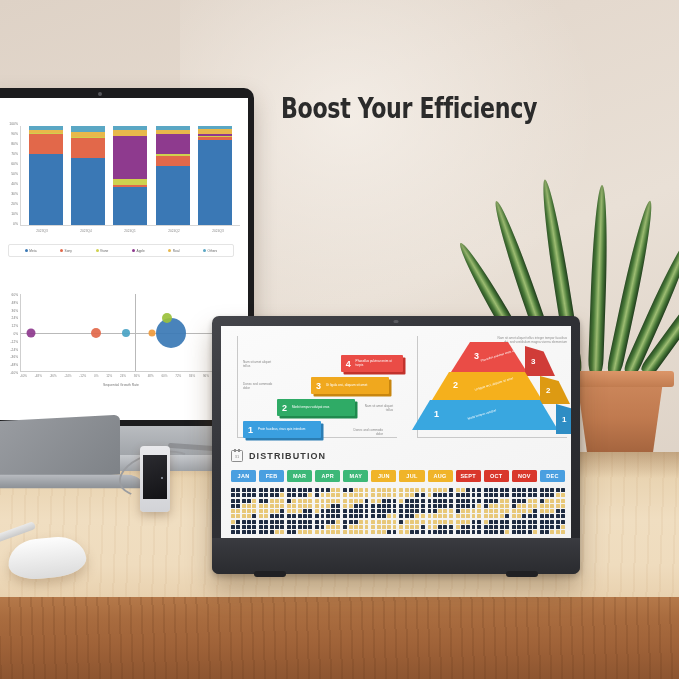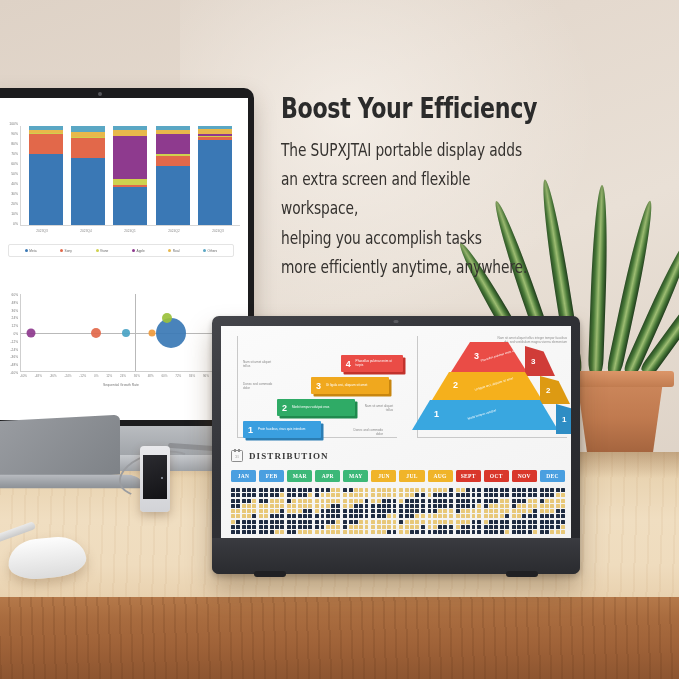--- a/index.html
+++ b/index.html
@@ -222,21 +222,21 @@
   .pyr { position:absolute; left:190px; top:6px; width:160px; height:112px; }
   .pyr-axis { position:absolute; left:6px; top:4px; bottom:6px; border-left:.6px solid #c9c9c9; }
   .pyr-axis-h { position:absolute; left:6px; right:4px; bottom:6px; border-bottom:.6px solid #c9c9c9; }
   .pyr-note { position:absolute; right:4px; top:4px; width:70px; font-size:3.1px; color:#8f8f8f; text-align:right; line-height:1.35; }
   .pyr-layer { position:absolute; }
   .pyr-face-l { font-size:9px; font-weight:bold; color:#fff; position:absolute; }
   .pyr-face-r { font-size:8px; font-weight:bold; color:#fff; position:absolute; }
   .pyr-lbl { position:absolute; font-size:3px; color:#fff; transform:rotate(-17deg); line-height:1.2; }
 
   
-  .dist { position:absolute; left:10px; top:124px; right:6px; bottom:4px;font-family:Liberation Serif, serif; }
+  .dist { position:absolute; left:10px; top:124px; right:6px; bottom:4px; }
   .dist-head { display:flex; align-items:center; gap:6px; margin-bottom:8px; }
   .cal-icon {
     width:12px; height:12px; border:1px solid #8d8d8d; border-radius:1.5px;
     position:relative; display:flex; align-items:center; justify-content:center;
     font-size:4px; color:#8d8d8d;
   }
   .cal-icon::before { content:""; position:absolute; top:-2px; left:2px; width:2px; height:3px; background:#8d8d8d; }
   .cal-icon::after  { content:""; position:absolute; top:-2px; right:2px; width:2px; height:3px; background:#8d8d8d; }
   .dist-title { font-size:9px; font-weight:bold; color:#3a3a3a; letter-spacing:1.1px; }
   .months { display:flex; justify-content:space-between; gap:3px; margin-bottom:6px; }
@@ -433,26 +433,20 @@
   <div class="phone">
     <div class="phone-screen">
       <div class="phone-dot"></div>
     </div>
   </div>
   <div class="mouse-pen"></div>
   <div class="mouse"></div>
 
   <div class="copy">
     <div class="headline">Boost Your Efficiency</div>
-    <div class="subcopy" id="subcopy">
-        <div>The SUPXJTAI portable display adds</div>
-        <div>an extra screen and flexible workspace,</div>
-        <div>helping you accomplish tasks</div>
-        <div>more efficiently anytime, anywhere.</div>
-      </div>
   </div>
 
   <div class="pm">
     <div class="pm-body">
       <div class="pm-cam"></div>
       <div class="pm-screen">
 
         <div class="steps">
           <div class="steps-axis"></div>
             <div class="steps-axis-h"></div>

